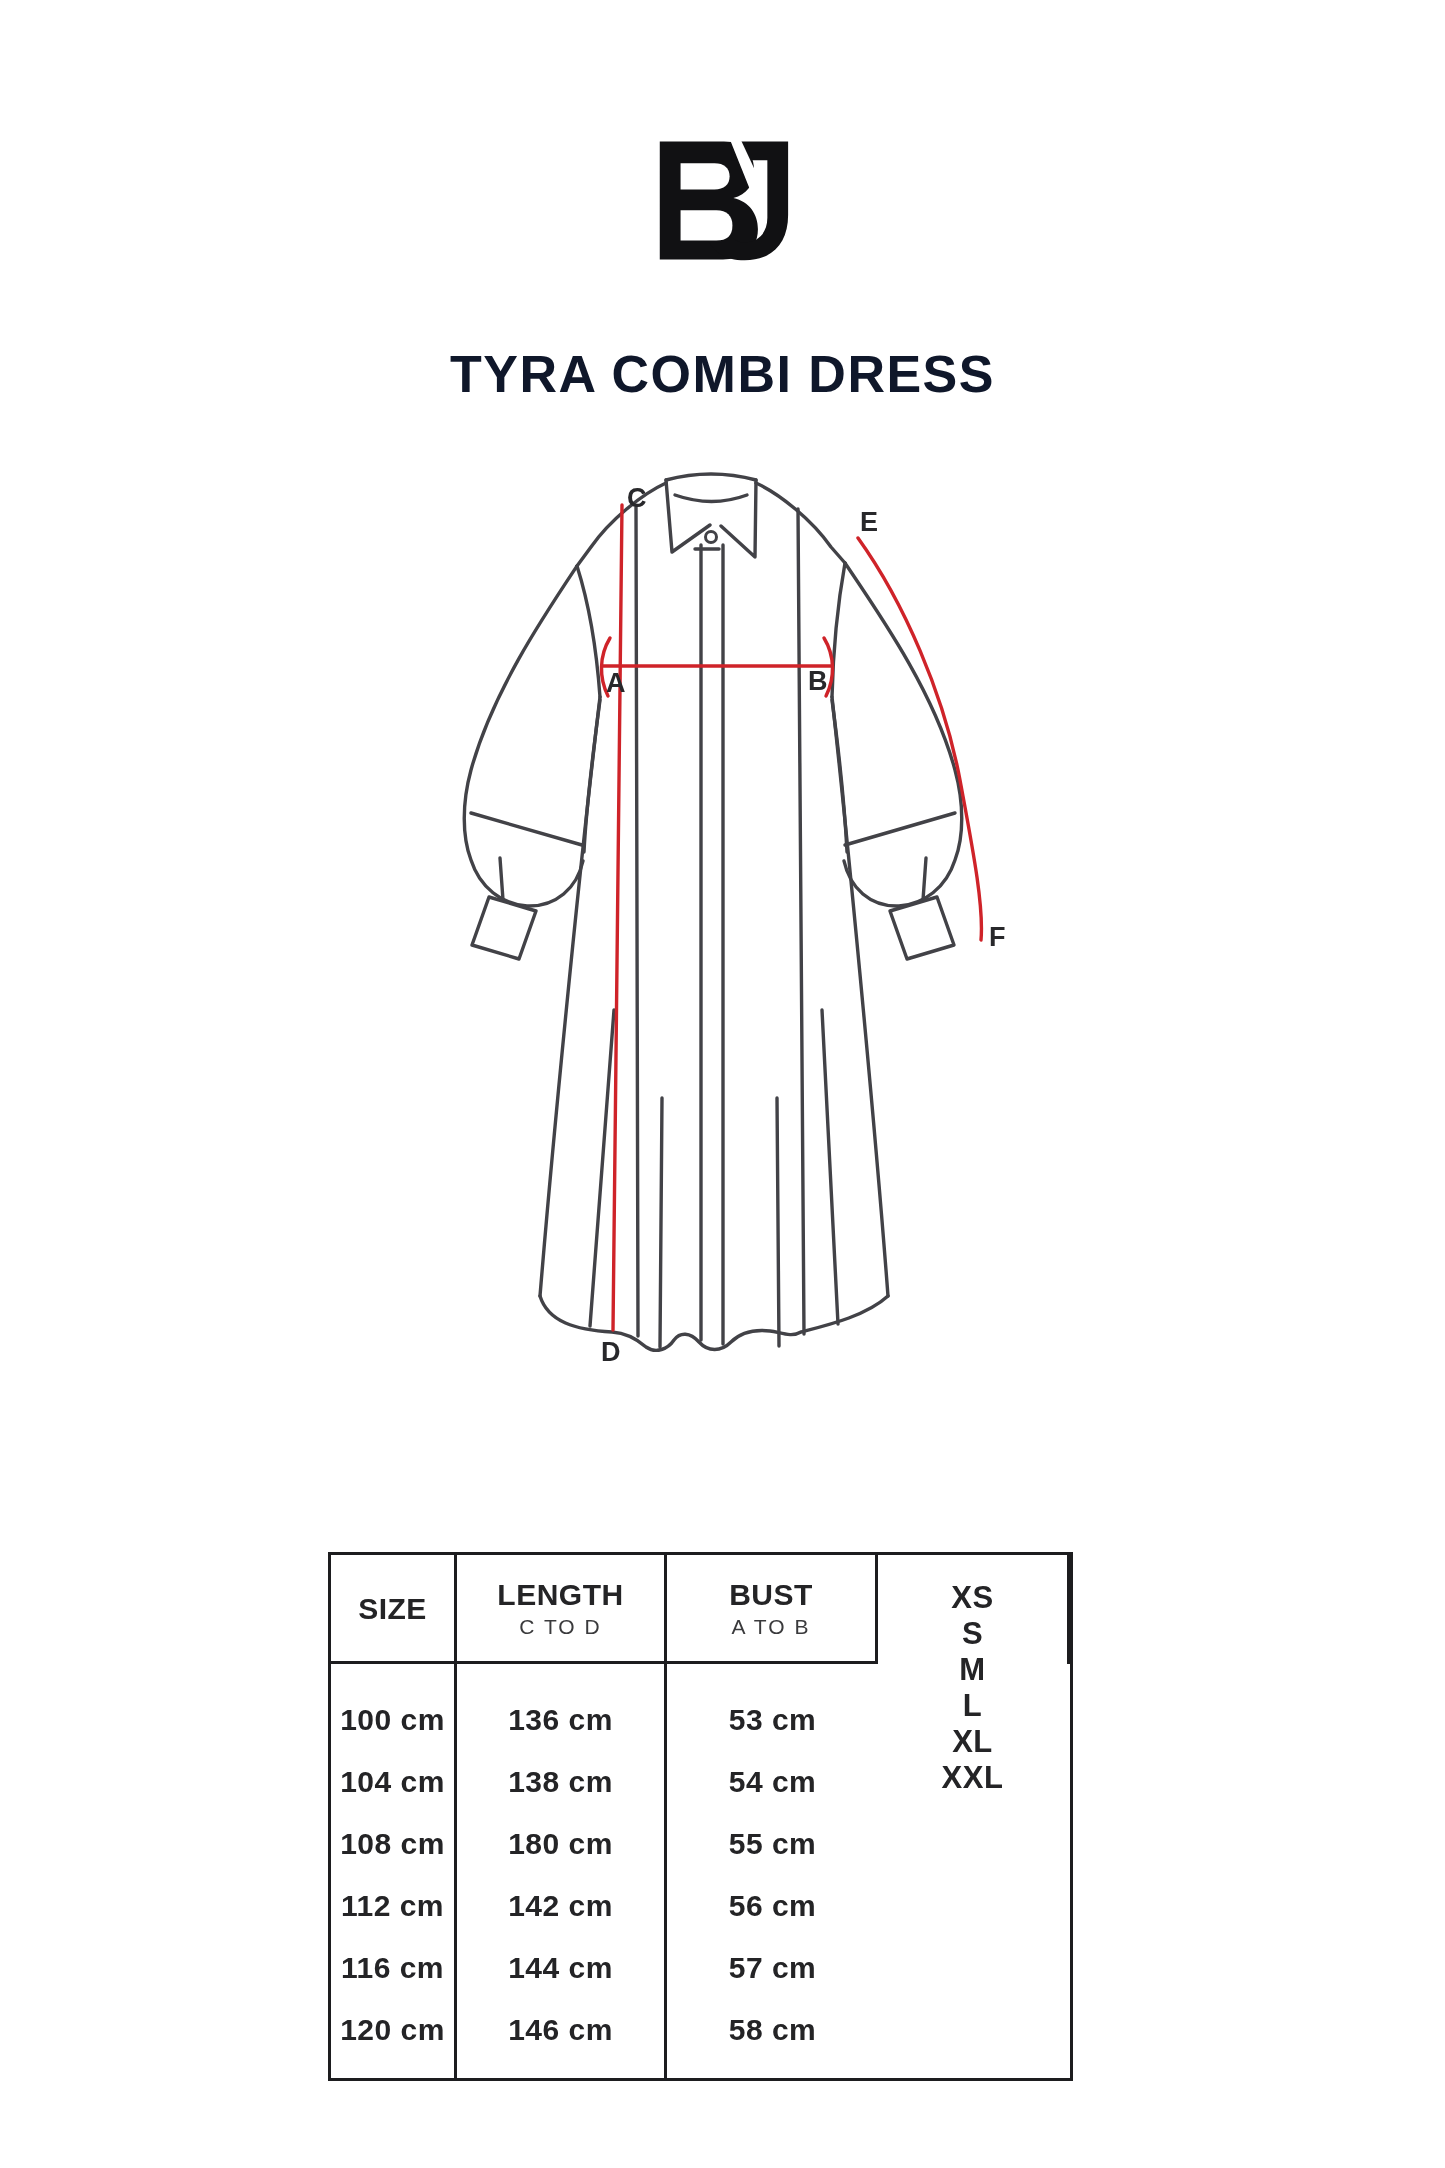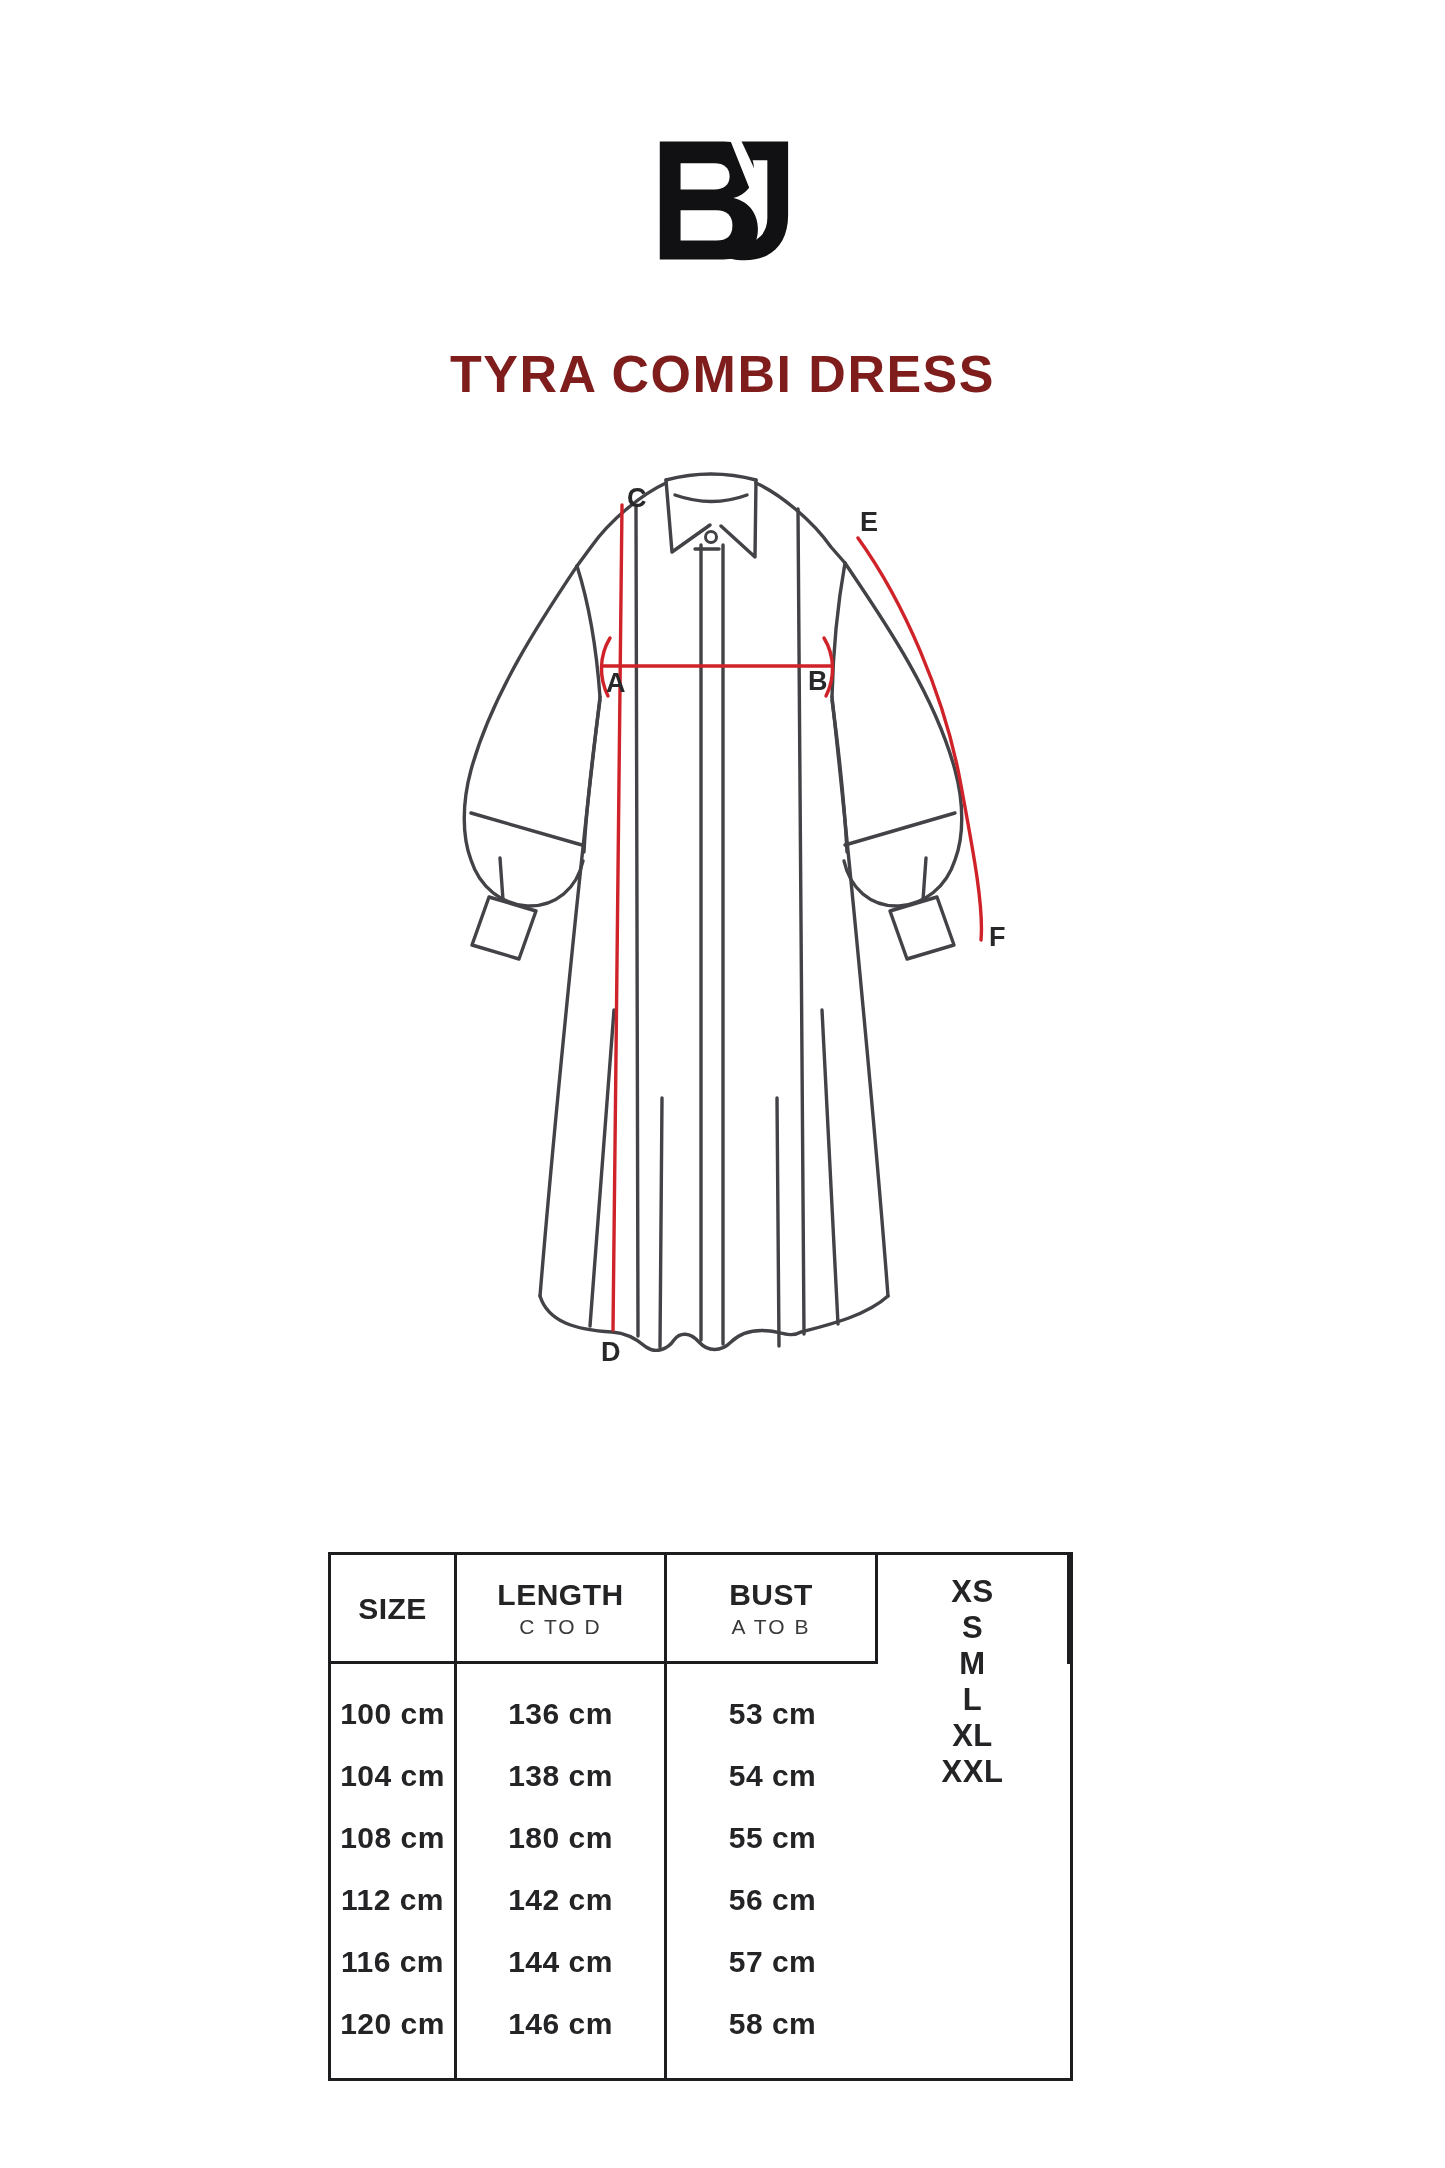--- a/index.html
+++ b/index.html
@@ -2,32 +2,32 @@
 <html><head>
 <meta charset="utf-8">
 <style>
   html,body{margin:0;padding:0;background:#ffffff;}
   .page{position:relative;width:1445px;height:2168px;background:#ffffff;overflow:hidden;
         font-family:"Liberation Sans",sans-serif;}
   
   .logo{position:absolute;left:0;right:0;top:132px;display:flex;justify-content:center;}
   
   .title{position:absolute;left:0;right:0;top:344px;text-align:center;
-         font-size:52px;font-weight:bold;letter-spacing:1.5px;color:#7f1d1d;}
+         font-size:52px;font-weight:bold;letter-spacing:1.5px;color:#0f172a;}
   
   .diagram{position:absolute;left:0;top:0;width:1445px;height:2168px;}
   .diagram text{font-family:"Liberation Sans",sans-serif;font-weight:bold;font-size:27px;fill:#28282b;}
   
   .size-table{position:absolute;left:328px;top:1543px;width:745px;height:529px;
               border:3px solid #1d1d1f;box-sizing:border-box;display:grid;
               grid-template-columns:126px 210px 211px 1fr;grid-template-rows:109px 1fr;
               color:#242426;margin-top:9px;}
   .th{display:flex;flex-direction:column;align-items:center;justify-content:center;
       border-bottom:3px solid #1d1d1f;box-sizing:border-box;text-align:center;}
-  .cell{display:flex;flex-direction:column;align-items:center;box-sizing:border-box;padding-top:19px;}
+  .cell{display:flex;flex-direction:column;align-items:center;box-sizing:border-box;padding-top:25px;}
   .vline{border-right:3px solid #1d1d1f;}
   .col-title{font-size:30px;font-weight:bold;letter-spacing:0.5px;line-height:1.1;max-width:170px;}
   .col-sub{font-size:21px;font-weight:normal;letter-spacing:2px;color:#3a3a3c;margin-top:4px;}
   .val{height:62px;display:flex;align-items:center;justify-content:center;
        font-size:30px;font-weight:bold;letter-spacing:0.5px;}
   .val.size{font-size:31px;}
 </style>
 </head>
 <body>
 

